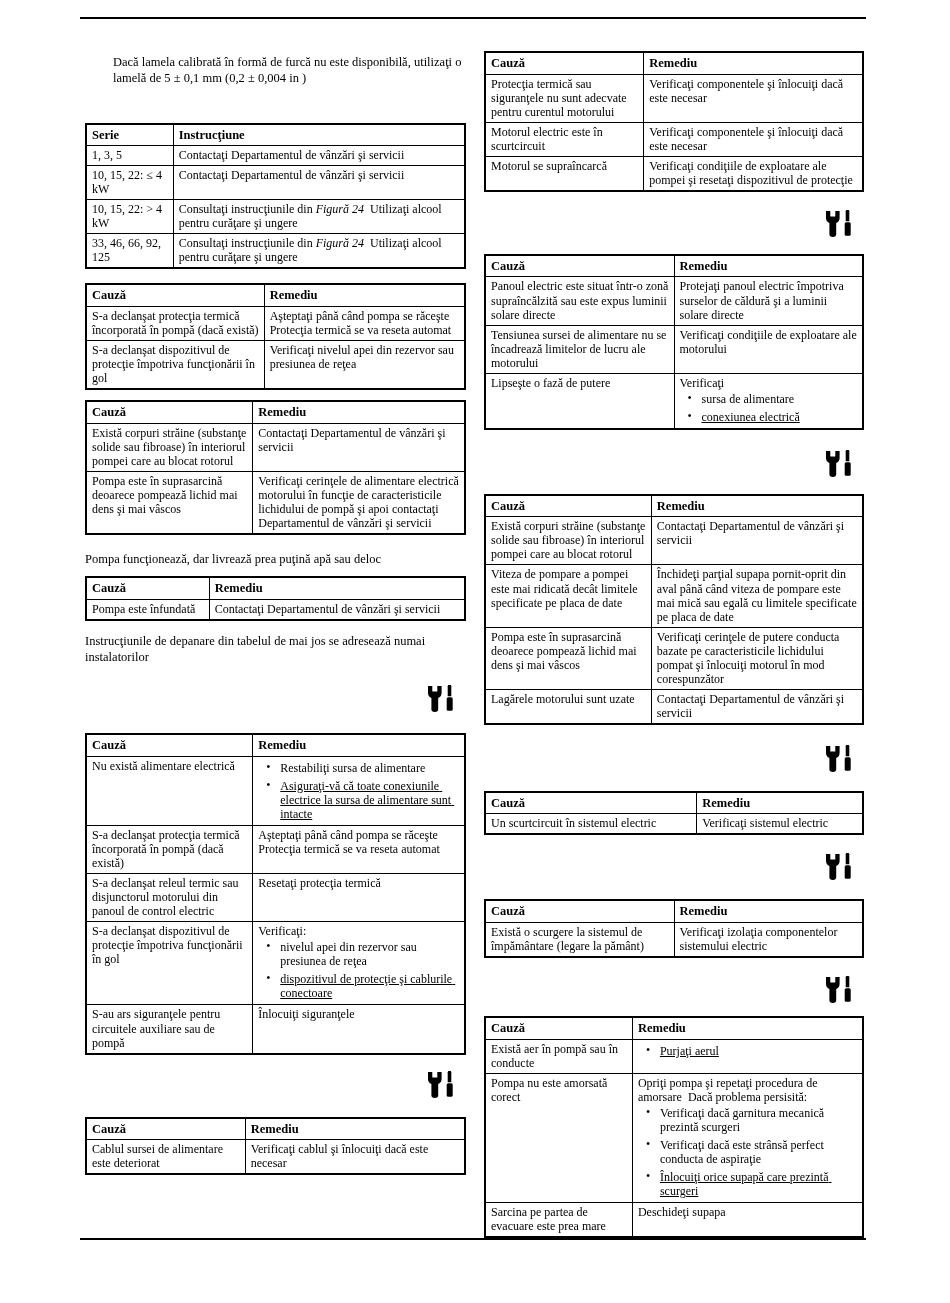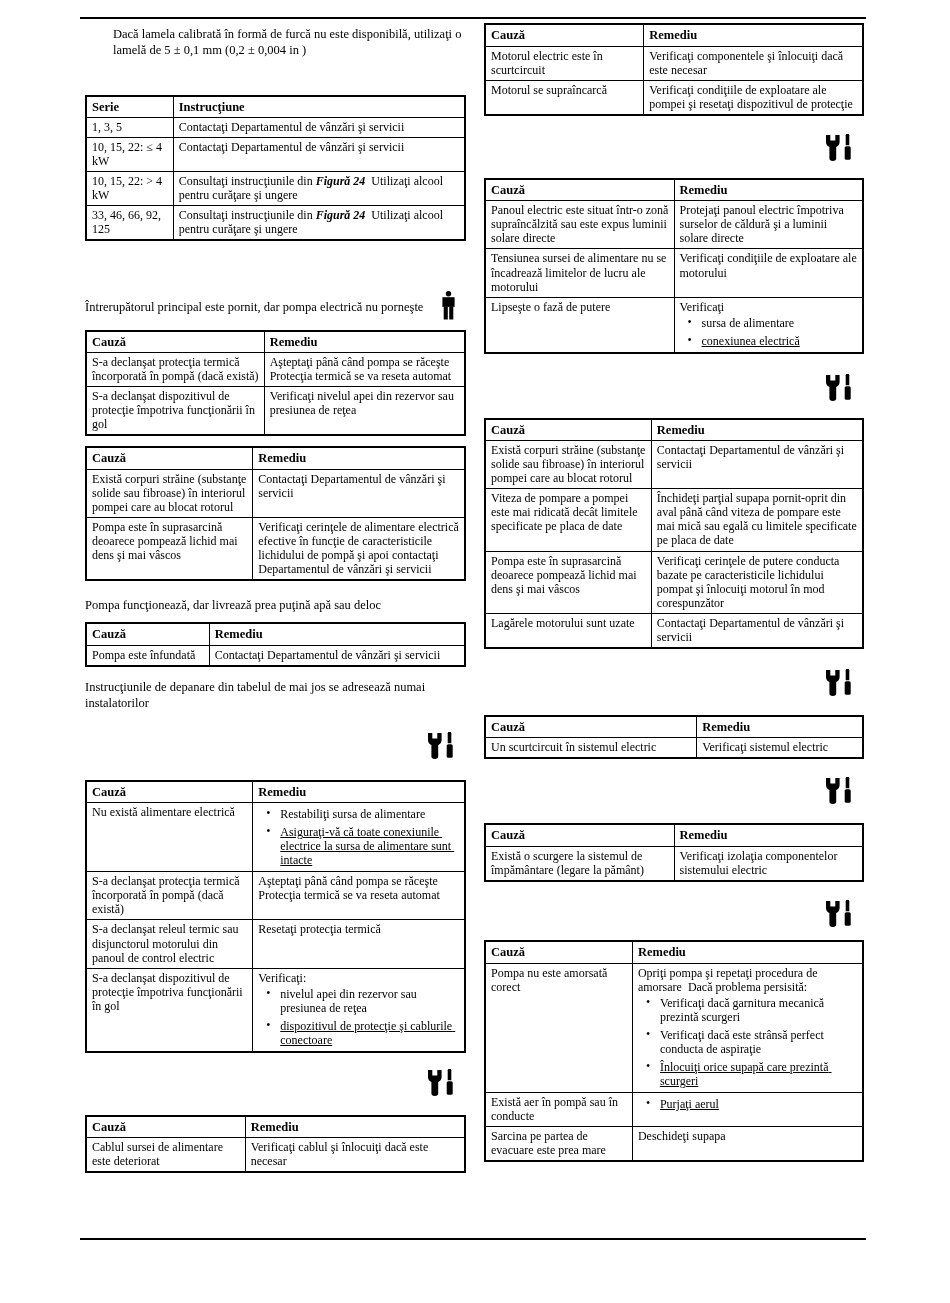--- a/index.html
+++ b/index.html
@@ -5,21 +5,21 @@
   html,body { margin:0; padding:0; }
   body {
     width:950px; height:1303px; background:#ffffff; position:relative;
     font-family:"Liberation Serif", serif; color:#000;
     -webkit-font-smoothing:antialiased;
   }
   .page { position:absolute; inset:0; overflow:hidden; }
   .rule { position:absolute; left:80px; width:786px; height:2px; background:#000; }
   .rule.top    { top:17px; }
   .rule.bottom { top:1238px; }
-  .col { position:absolute; top:18px; }
+  .col { position:absolute; top:46px; }
   .col.left  { left:85px;  width:381px; }
   .col.right { left:484px; width:380px; }
 
   .para { margin:0; font-size:12.5px; line-height:1.3; white-space:pre-wrap; }
   .para.indent { padding-left:28px; }
 
   .heading { font-size:12.5px; line-height:1.3; white-space:pre-wrap; }
   .heading .heading-icon { float:right; margin:-8px 10px 2px 10px; }
 
   .icon-row { text-align:right; padding-right:12px; height:30px; }
@@ -30,21 +30,21 @@
     font-size:12px; line-height:1.17; text-align:left; white-space:pre-wrap;
     overflow-wrap:break-word;
   }
   .tbl th { font-weight:bold; font-size:12.5px; padding-top:3px; padding-bottom:3px; }
 
   .cell-lead { margin:0; }
   ul.bullets { margin:2px 0 0 0; padding:0 0 0 22px; list-style:none; }
   ul.bullets li { position:relative; margin:0 0 4px 0; }
   ul.bullets li:last-child { margin-bottom:1px;text-decoration:underline; }
   ul.bullets li::before { content:"\2022"; position:absolute; left:-14px; top:-1px; }
-  .tbl i { font-style:italic;font-weight:bold; }
+  .tbl i { font-style:italic; }
 </style>
 </head>
 <body>
 
 <div class="page">
   <div class="rule top"></div>
   <div class="col left" id="left-col">
       <p class="para indent" style="margin-top: 8px;">Dacă lamela calibrată în formă de furcă nu este disponibilă, utilizaţi o lamelă de 5 ± 0,1 mm (0,2 ± 0,004 in )</p>
       <table class="tbl" style="margin-top: 36px;">
         <colgroup>
@@ -69,26 +69,20 @@
           <tr>
             <td>10, 15, 22: &gt; 4 kW</td>
             <td><span>Consultaţi instrucţiunile din </span><i>Figură 24</i><span>  Utilizaţi alcool pentru curăţare şi ungere</span></td>
           </tr>
           <tr>
             <td>33, 46, 66, 92, 125</td>
             <td><span>Consultaţi instrucţiunile din </span><i>Figură 24</i><span>  Utilizaţi alcool pentru curăţare şi ungere</span></td>
           </tr>
         </tbody>
       </table>
-      <div class="heading" style="margin-top: 58px;"><span class="heading-icon"><svg width="15" height="30" viewBox="0 0 15 30" aria-hidden="true">
-            <circle cx="7.5" cy="2.7" r="2.7" fill="#000"></circle>
-            <path d="M1.4 6.2 H13.6 V15.9 H1.4 Z" fill="#000"></path>
-            <rect x="2.7" y="15.9" width="4.1" height="12.6" fill="#000"></rect>
-            <rect x="8.2" y="15.9" width="4.1" height="12.6" fill="#000"></rect>
-          </svg></span><span>Întrerupătorul principal este pornit, dar pompa electrică nu porneşte</span></div>
       <table class="tbl" style="margin-top: 14px;">
         <colgroup>
           <col style="width: 47%;">
           <col>
         </colgroup>
         <thead>
           <tr>
             <th>Cauză</th>
             <th>Remediu</th>
           </tr>
@@ -115,21 +109,21 @@
             <th>Remediu</th>
           </tr>
         </thead>
         <tbody>
           <tr>
             <td>Există corpuri străine (substanţe solide sau fibroase) în interiorul pompei care au blocat rotorul</td>
             <td>Contactaţi Departamentul de vânzări şi servicii</td>
           </tr>
           <tr>
             <td>Pompa este în suprasarcină deoarece pompează lichid mai dens şi mai vâscos</td>
-            <td>Verificaţi cerinţele de alimentare electrică efective în funcţie de caracteristicile lichidului de pompă şi apoi contactaţi Departamentul de vânzări şi servicii</td>
+            <td>Verificaţi cerinţele de alimentare electrică motorului în funcţie de caracteristicile lichidului de pompă şi apoi contactaţi Departamentul de vânzări şi servicii</td>
           </tr>
         </tbody>
       </table>
       <p class="para" style="margin-top: 16px;">Pompa funcţionează, dar livrează prea puţină apă sau deloc</p>
       <table class="tbl" style="margin-top: 9px;">
         <colgroup>
           <col style="width: 32.5%;">
           <col>
         </colgroup>
         <thead>
@@ -171,20 +165,24 @@
             <td>S-a declanşat protecţia termică încorporată în pompă (dacă există)</td>
             <td>Aşteptaţi până când pompa se răceşte Protecţia termică se va reseta automat</td>
           </tr>
           <tr>
             <td>S-a declanşat releul termic sau disjunctorul motorului din panoul de control electric</td>
             <td>Resetaţi protecţia termică</td>
           </tr>
           <tr>
             <td>S-a declanşat dispozitivul de protecţie împotriva funcţionării în gol</td>
             <td><div class="cell-lead">Verificaţi:</div><ul class="bullets"><li>nivelul apei din rezervor sau presiunea de reţea</li><li>dispozitivul de protecţie şi cablurile conectoare</li></ul></td>
+          </tr>
+          <tr>
+            <td>S-au ars siguranţele pentru circuitele auxiliare sau de pompă</td>
+            <td>Înlocuiţi siguranţele</td>
           </tr>
         </tbody>
       </table>
       <div class="icon-row" style="margin-top: 16px;"><span><svg width="26" height="27" viewBox="0 0 26 27" aria-hidden="true">
             <path d="M0,1 h4.3 v5.6 h5 v-5.6 h4.3 v7 c0,2.8 -1.5,4.2 -3.4,5.1 v11.4 c0,1.6 -1.1,2.4 -3.4,2.4 c-2.3,0 -3.4,-0.8 -3.4,-2.4 v-11.4 c-1.9,-0.9 -3.4,-2.3 -3.4,-5.1 z" fill="#000"></path>
             <path d="M20.2,0 h2.6 l0.5,1.2 v10 h-3.6 v-10 z" fill="#000"></path>
             <rect x="18.7" y="12.2" width="6" height="13.6" rx="1.6" fill="#000"></rect>
           </svg></span></div>
       <table class="tbl" style="margin-top: 16px;">
         <colgroup>
@@ -212,20 +210,24 @@
           <col>
         </colgroup>
         <thead>
           <tr>
             <th>Cauză</th>
             <th>Remediu</th>
           </tr>
         </thead>
         <tbody>
           <tr>
+            <td>Protecţia termică sau siguranţele nu sunt adecvate pentru curentul motorului</td>
+            <td>Verificaţi componentele şi înlocuiţi dacă este necesar</td>
+          </tr>
+          <tr>
             <td>Motorul electric este în scurtcircuit</td>
             <td>Verificaţi componentele şi înlocuiţi dacă este necesar</td>
           </tr>
           <tr>
             <td>Motorul se supraîncarcă</td>
             <td>Verificaţi condiţiile de exploatare ale pompei şi resetaţi dispozitivul de protecţie</td>
           </tr>
         </tbody>
       </table>
       <div class="icon-row" style="margin-top: 18px;"><span><svg width="26" height="27" viewBox="0 0 26 27" aria-hidden="true">
@@ -351,26 +353,26 @@
           <col>
         </colgroup>
         <thead>
           <tr>
             <th>Cauză</th>
             <th>Remediu</th>
           </tr>
         </thead>
         <tbody>
           <tr>
+            <td>Există aer în pompă sau în conducte</td>
+            <td><ul class="bullets"><li>Purjaţi aerul</li></ul></td>
+          </tr>
+          <tr>
             <td>Pompa nu este amorsată corect</td>
             <td><div class="cell-lead">Opriţi pompa şi repetaţi procedura de amorsare  Dacă problema persisită:</div><ul class="bullets"><li>Verificaţi dacă garnitura mecanică prezintă scurgeri</li><li>Verificaţi dacă este strânsă perfect conducta de aspiraţie</li><li>Înlocuiţi orice supapă care prezintă scurgeri</li></ul></td>
-          </tr>
-          <tr>
-            <td>Există aer în pompă sau în conducte</td>
-            <td><ul class="bullets"><li>Purjaţi aerul</li></ul></td>
           </tr>
           <tr>
             <td>Sarcina pe partea de evacuare este prea mare</td>
             <td>Deschideţi supapa</td>
           </tr>
         </tbody>
       </table>
     </div>
   <div class="rule bottom"></div>
 </div>

